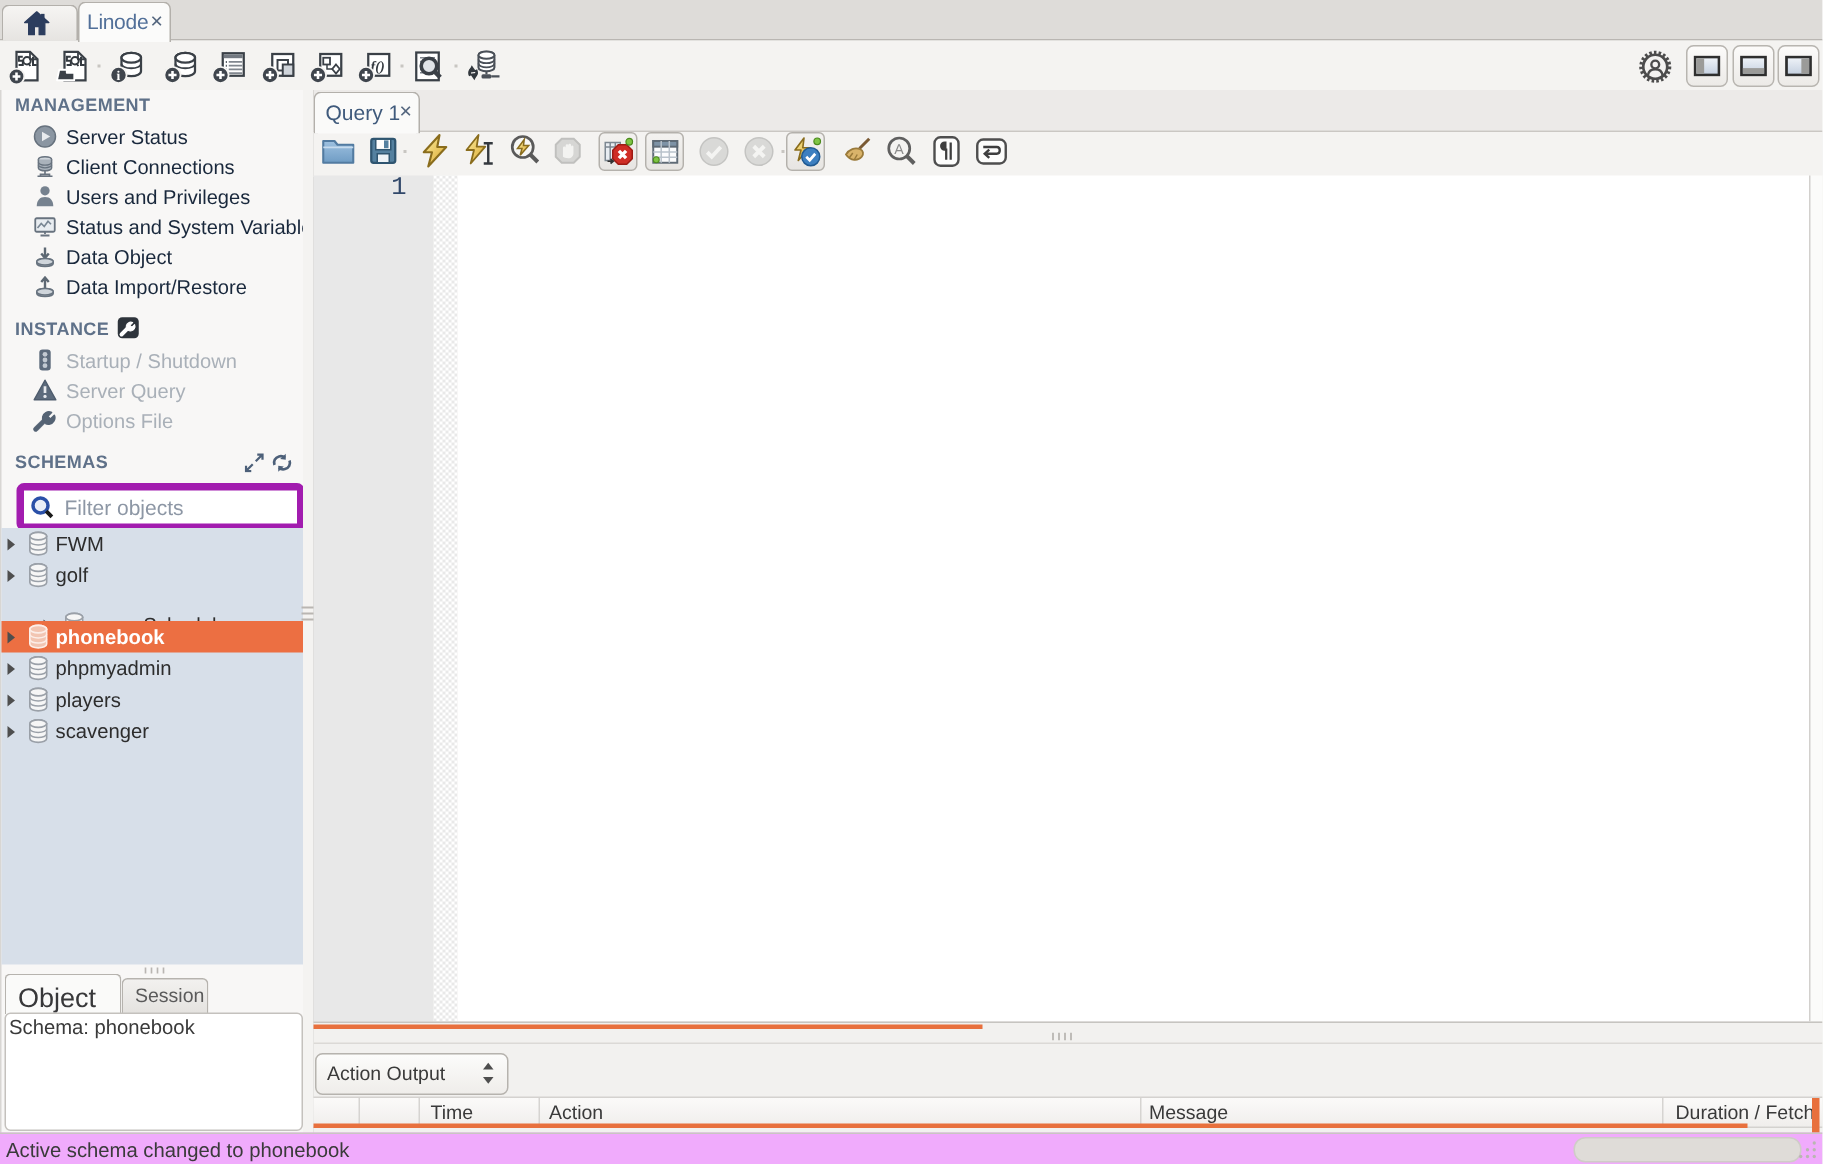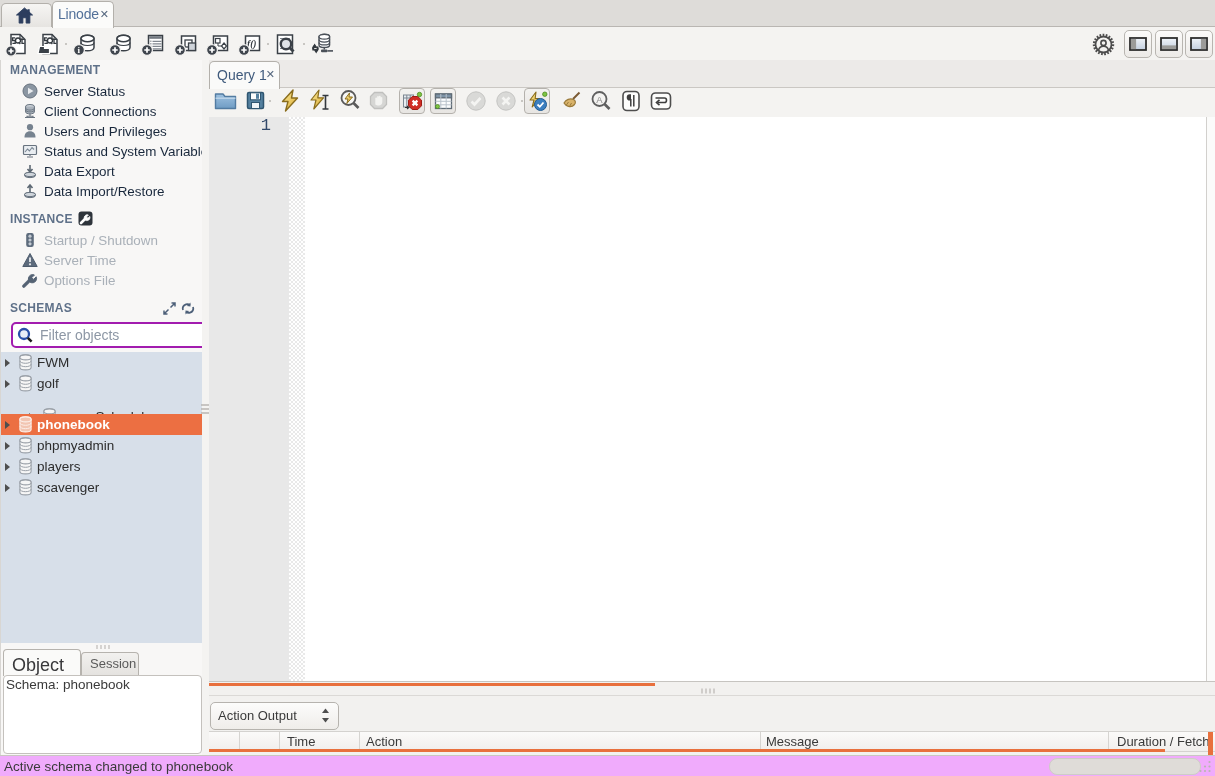--- a/index.html
+++ b/index.html
@@ -19,22 +19,22 @@
   .tbi{position:absolute;top:32px;}
   .panelbtn{position:absolute;top:30px;width:26px;height:26px;border:1px solid #b8b5b0;
      border-radius:5px;background:linear-gradient(#fcfbfa,#eceae7);}
   
   #sidebar{left:0;top:60px;width:202px;height:716px;background:#f8f7f6;border-left:1px solid #d8d6d3;}
   .sechead{position:absolute;left:9px;font-size:12px;font-weight:bold;color:#5f7189;letter-spacing:.3px;}
   .sitem{position:absolute;left:43px;font-size:13.4px;color:#19283c;white-space:nowrap;}
   .sitem.dis{color:#a9b0b8;}
   .sicon{position:absolute;left:21px;}
   
-  #filterbox{left:10px;top:262px;width:182px;height:22px;background:#fff;border:2px solid #a21caf;
-     border-radius:5px;padding-left:28px;}
+  #filterbox{left:10px;top:262px;width:182px;height:22px;background:#fff;border:5px solid #a21caf;
+     border-radius:5px;}
   #filterbox span{position:absolute;left:27px;top:3px;font-size:14px;color:#8d97a5;}
   
   #schemalist{left:0;top:292px;width:202px;height:291px;background:#d7dfe9;padding-left:32px;}
   .srow{position:absolute;left:0;width:202px;height:21px;}
   .srow .tri{position:absolute;left:4px;top:7px;width:0;height:0;
      border-left:5px solid #4e4e4e;border-top:4px solid transparent;border-bottom:4px solid transparent;}
   .srow .txt{position:absolute;left:36px;top:3px;font-size:13.5px;color:#2d2d2d;}
   #selrow{background:#ec6f42;}
   #selrow .txt{color:#fff;font-weight:bold;}
   
@@ -287,25 +287,25 @@
     <svg class="abs" style="left:180px;top:242px" width="14" height="13" viewBox="0 0 14 13">
       <path d="M2 8 C1 5.5 2.5 3 5 2.3 C6.5 1.9 8 2.3 9 3.2" fill="none" stroke="#4d6079" stroke-width="1.8"></path>
       <path d="M9.5 0.5 L9.5 4.5 L5.8 4 Z" fill="#4d6079"></path>
       <path d="M12 5 C13 7.5 11.5 10 9 10.7 C7.5 11.1 6 10.7 5 9.8" fill="none" stroke="#4d6079" stroke-width="1.8"></path>
       <path d="M4.5 12.5 L4.5 8.5 L8.2 9 Z" fill="#4d6079"></path>
     </svg>
     <div class="sitem" style="top:24px;">Server Status</div>
     <div class="sitem" style="top:44px;">Client Connections</div>
     <div class="sitem" style="top:64px;">Users and Privileges</div>
     <div class="sitem" style="top:84px;">Status and System Variables</div>
-    <div class="sitem" style="top:104px;">Data Export</div>
+    <div class="sitem" style="top:104px;">Data Object</div>
     <div class="sitem" style="top:124px;">Data Import/Restore</div>
     <div class="sechead" style="top:152px;">INSTANCE</div>
     <div class="sitem dis" style="top:173px;">Startup / Shutdown</div>
-    <div class="sitem dis" style="top:193px;">Server Time</div>
+    <div class="sitem dis" style="top:193px;">Server Query</div>
     <div class="sitem dis" style="top:213px;">Options File</div>
     <div class="sechead" style="top:241px;">SCHEMAS</div>
     <div class="abs" id="filterbox">
       <svg style="position:absolute;left:4px;top:3px" width="17" height="17" viewBox="0 0 17 17">
         <circle cx="7" cy="7" r="5" fill="#e9eef8" stroke="#2a50a8" stroke-width="2.3"></circle>
         <path d="M10.8 10.8 L14.6 14.6" stroke="#1a1a1a" stroke-width="2.6"></path>
       </svg>
       <span>Filter objects</span>
     </div>
     <div class="abs" id="schemalist">

